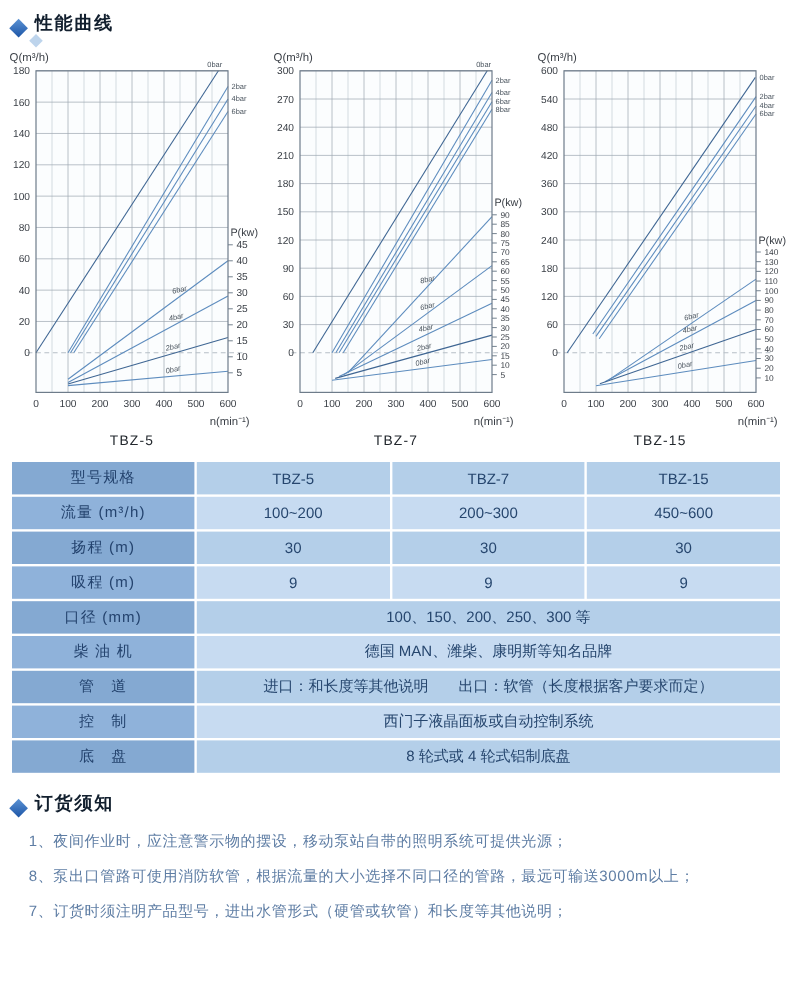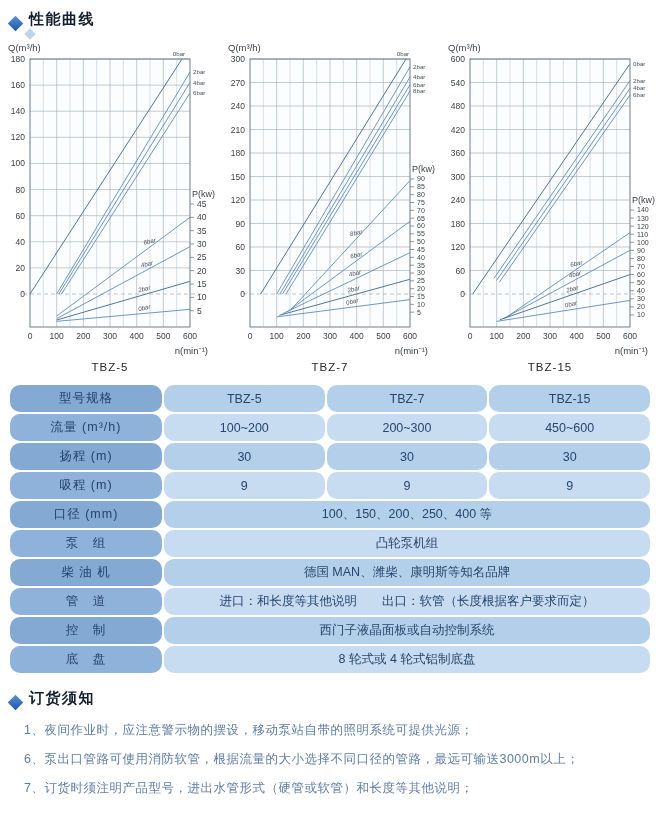--- a/index.html
+++ b/index.html
@@ -5,21 +5,21 @@
   html,body{margin:0;padding:0;}
   body{width:660px;height:829px;background:#ffffff;font-family:"Liberation Sans",sans-serif;overflow:hidden;}
   .section-header{display:flex;align-items:flex-end;gap:8px;padding:10px 0 0 10px;position:relative;}
   .diamond{width:11px;height:11px;transform:rotate(45deg);background:linear-gradient(135deg,#5b92d4 0%,#1c55a6 100%);flex:0 0 auto;}
   .ghost-diamond{position:absolute;left:26px;top:30px;width:8px;height:8px;transform:rotate(45deg);background:#bdd4ec;}
   .section-title{font-size:15px;font-weight:bold;color:#121f2e;letter-spacing:1.5px;}
   .charts{display:flex;margin-top:8px;}
   svg.chart{width:220px;height:338px;display:block;}
   svg.chart text{font-family:"Liberation Sans",sans-serif;}
   table.params{margin:8px 8px 0 8px;width:644px;border-collapse:separate;border-spacing:2px;table-layout:fixed;}
-  table.params td{height:25px;text-align:center;vertical-align:middle;font-size:12.5px;overflow:hidden;white-space:nowrap;border-radius:10px;}
+  table.params td{height:25px;text-align:center;vertical-align:middle;font-size:12.5px;overflow:hidden;white-space:nowrap;}
   td.lbl{color:#24436e;font-weight:500;letter-spacing:1px;}
   td.val{color:#26466e;}
   tr:nth-child(odd) td.lbl{background:#84a9d2;}
   tr:nth-child(even) td.lbl{background:#8fb2da;}
   tr:nth-child(odd) td.val{background:#b4cfe9;}
   tr:nth-child(even) td.val{background:#c7dbf1;}
   .notes{padding:2px 10px 0 24px;}
   .note-line{font-size:12.5px;color:#5e7da4;margin-top:12px;letter-spacing:0.5px;}
 </style>
 </head>
@@ -340,25 +340,21 @@
       <td class="val">30</td>
     </tr>
     <tr>
       <td class="lbl">吸程 (m)</td>
       <td class="val">9</td>
       <td class="val">9</td>
       <td class="val">9</td>
     </tr>
     <tr>
       <td class="lbl">口径 (mm)</td>
-      <td class="val" colspan="3">100、150、200、250、400 等</td>
-    </tr>
-    <tr>
-      <td class="lbl">泵　组</td>
-      <td class="val" colspan="3">凸轮泵机组</td>
+      <td class="val" colspan="3">100、150、200、250、300 等</td>
     </tr>
     <tr>
       <td class="lbl">柴 油 机</td>
       <td class="val" colspan="3">德国 MAN、潍柴、康明斯等知名品牌</td>
     </tr>
     <tr>
       <td class="lbl">管　道</td>
       <td class="val" colspan="3">进口：和长度等其他说明　　出口：软管（长度根据客户要求而定）</td>
     </tr>
     <tr>
@@ -372,18 +368,18 @@
   </tbody>
     </table>
 
   <div class="section-header" style="padding-top:14px">
     <span class="diamond"></span>
     <span class="section-title">订货须知</span>
   </div>
 
   <div class="notes">
     <div class="note-line">1、夜间作业时，应注意警示物的摆设，移动泵站自带的照明系统可提供光源；</div>
-    <div class="note-line">6、泵出口管路可使用消防软管，根据流量的大小选择不同口径的管路，最远可输送3000m以上；</div>
+    <div class="note-line">8、泵出口管路可使用消防软管，根据流量的大小选择不同口径的管路，最远可输送3000m以上；</div>
     <div class="note-line">7、订货时须注明产品型号，进出水管形式（硬管或软管）和长度等其他说明；</div>
 
   </div>
 
 </div>
 
 </body></html>

